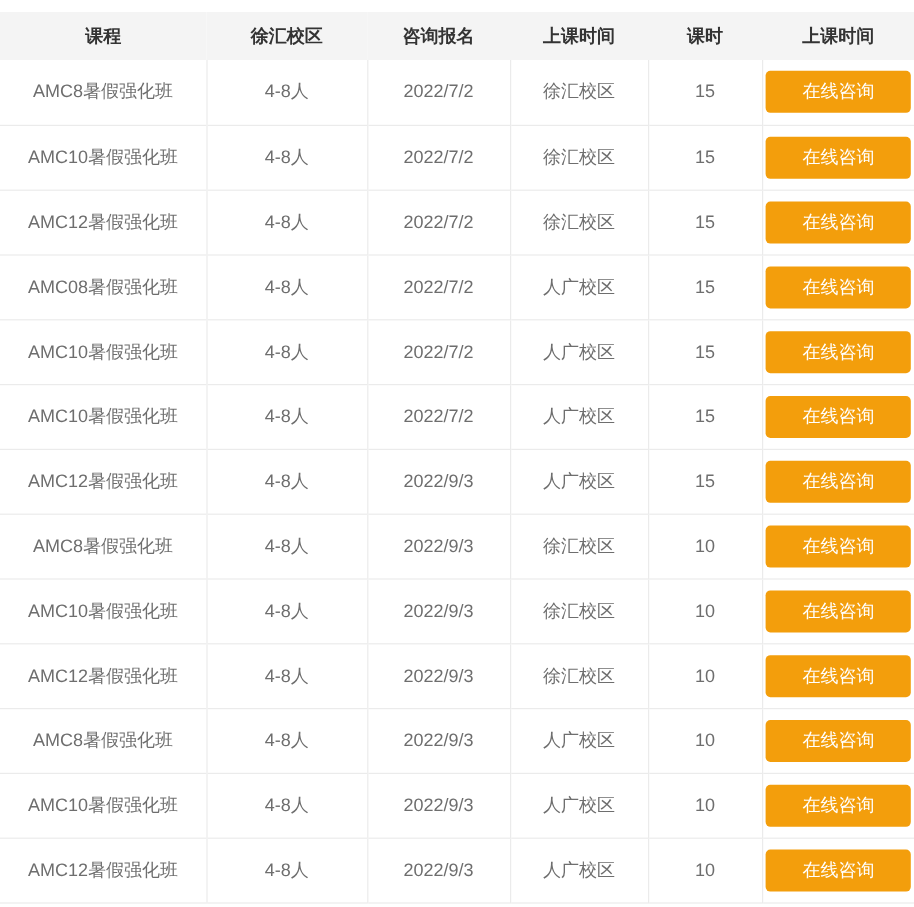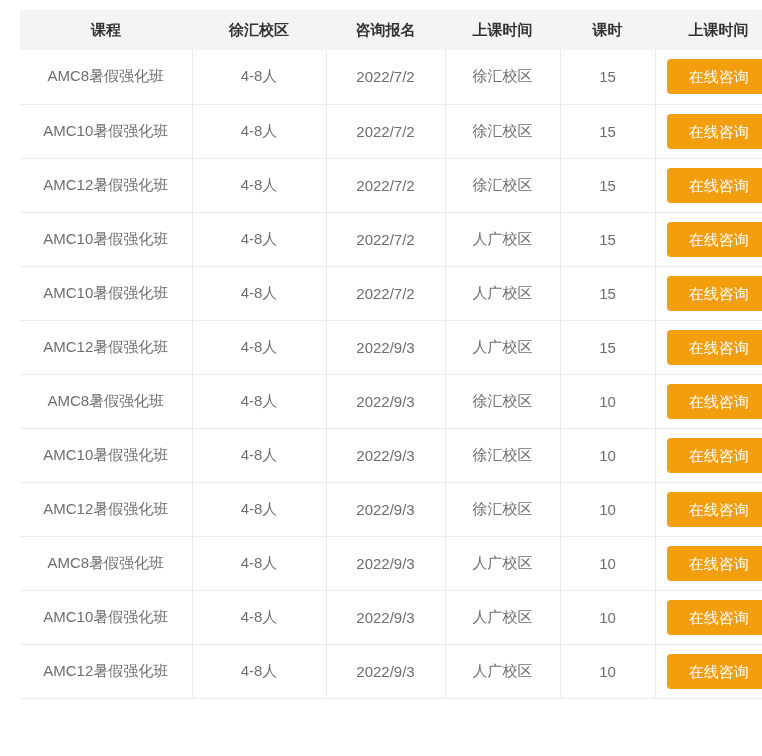--- a/index.html
+++ b/index.html
@@ -9,21 +9,21 @@
     --body-text:#6e6e6e;
     --border:#ebebeb;
     --page-bg:#ffffff;
   }
   *{box-sizing:border-box;margin:0;padding:0;}
   html,body{
     width:762px;height:756px;overflow:hidden;
     background:var(--page-bg);
     font-family:"Liberation Sans", sans-serif;
   }
-  .page{padding-top:10px;padding-left:20px;}
+  .page{padding-top:10px;}
   table{
     width:762px;
     border-collapse:collapse;
     table-layout:fixed;
   }
   thead th{
     background:var(--header-bg);
     height:40px;
     font-size:15px;
     font-weight:bold;
@@ -41,21 +41,21 @@
     color:var(--body-text);
     text-align:center;
     vertical-align:middle;
     border-right:1px solid var(--border);
     overflow:hidden;
     white-space:nowrap;
   }
   tbody td:last-child{border-right:none;}
   .consult-btn{
     display:inline-block;
-    width:104px;
+    width:121px;
     height:35px;
     line-height:35px;
     background:var(--accent-orange);
     color:#ffffff;
     font-size:15px;
     font-family:"Liberation Sans", sans-serif;
     border:none;
     border-radius:4px;
     cursor:pointer;
     padding:0;
@@ -109,20 +109,30 @@
     <td>AMC12暑假强化班</td>
     <td>4-8人</td>
     <td>2022/7/2</td>
     <td>徐汇校区</td>
     <td>15</td>
     <td>
       <button class="consult-btn">在线咨询</button>
     </td>
   </tr>
         <tr>
+    <td>AMC08暑假强化班</td>
+    <td>4-8人</td>
+    <td>2022/7/2</td>
+    <td>人广校区</td>
+    <td>15</td>
+    <td>
+      <button class="consult-btn">在线咨询</button>
+    </td>
+  </tr>
+        <tr>
     <td>AMC10暑假强化班</td>
     <td>4-8人</td>
     <td>2022/7/2</td>
     <td>人广校区</td>
     <td>15</td>
     <td>
       <button class="consult-btn">在线咨询</button>
     </td>
   </tr>
         <tr>

